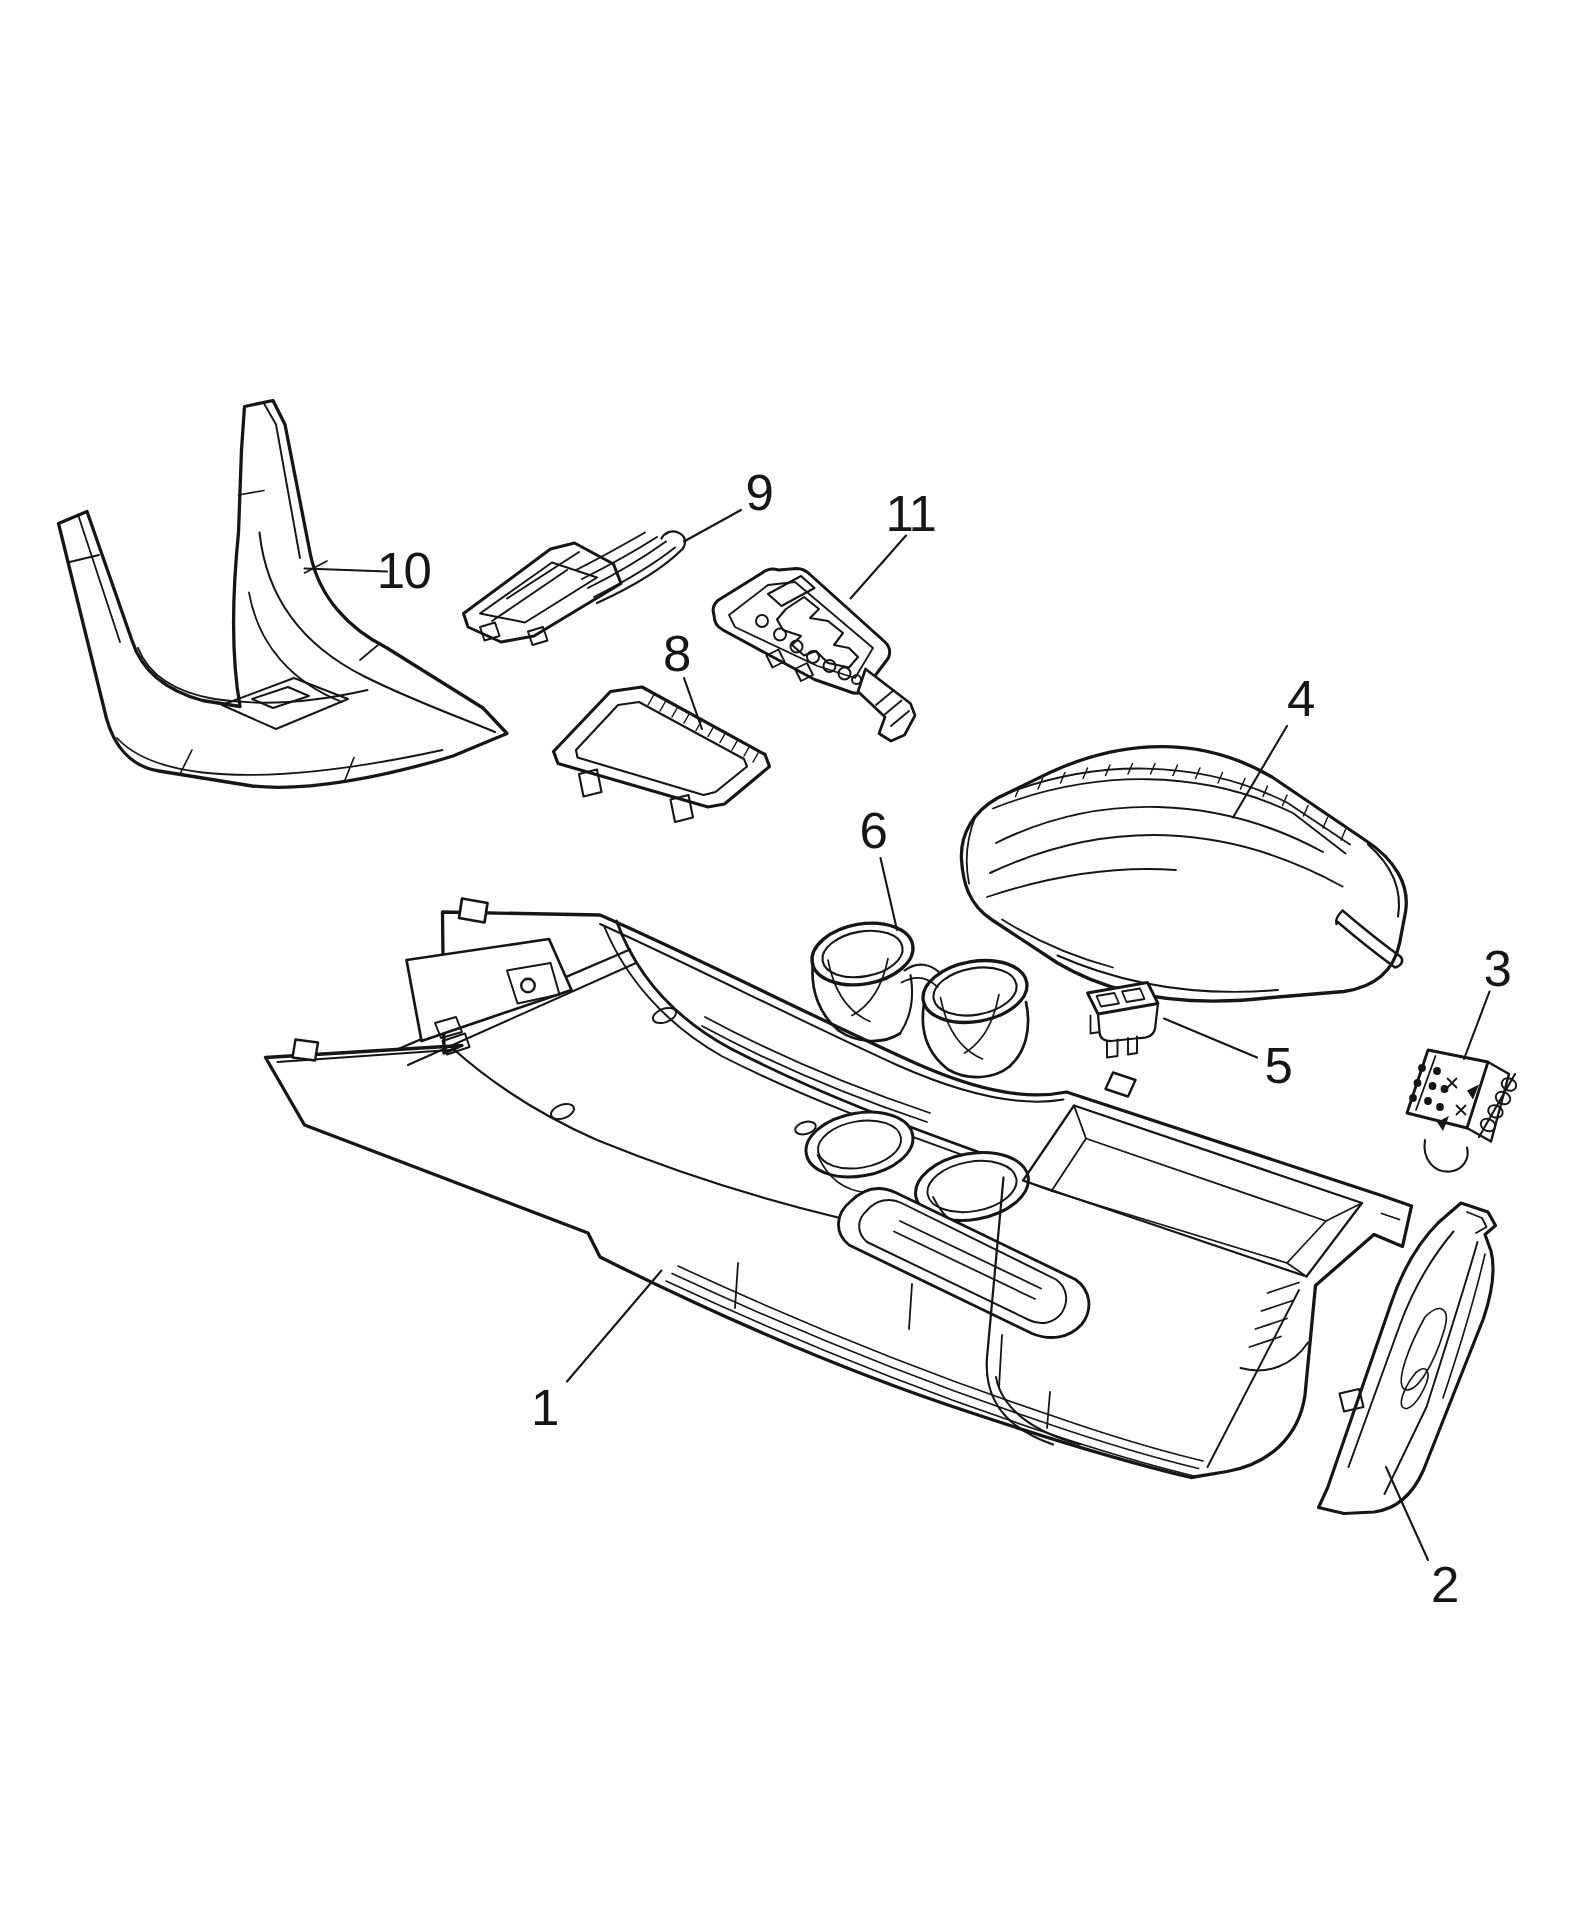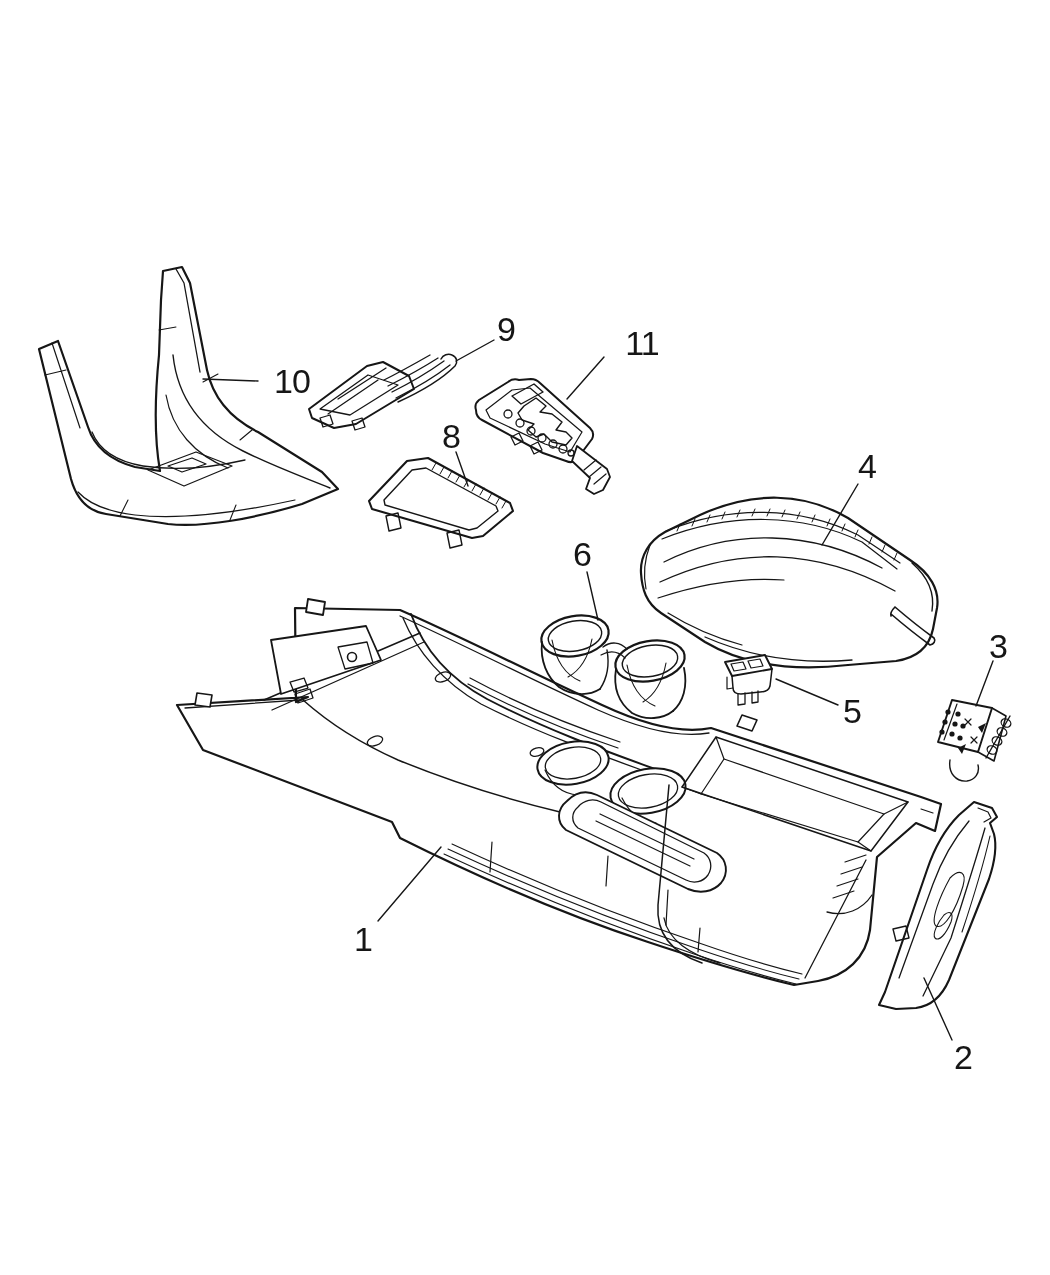--- a/index.html
+++ b/index.html
@@ -221,15 +221,15 @@
 </svg>
 
   <div class="callout" style="left:363px;top:939px">1</div>
   <div class="callout" style="left:963px;top:1057px">2</div>
   <div class="callout" style="left:998px;top:646px">3</div>
   <div class="callout" style="left:867px;top:466px">4</div>
   <div class="callout" style="left:852px;top:711px">5</div>
   <div class="callout" style="left:582px;top:554px">6</div>
   <div class="callout" style="left:451px;top:436px">8</div>
   <div class="callout" style="left:506px;top:329px">9</div>
-  <div class="callout" style="left:292px;top:381px">10</div>
-  <div class="callout" style="left:642px;top:343px">11</div>
+  <div class="callout" style="left:269px;top:381px">10</div>
+  <div class="callout" style="left:607px;top:343px">11</div>
 </div>
 
 </body></html>

